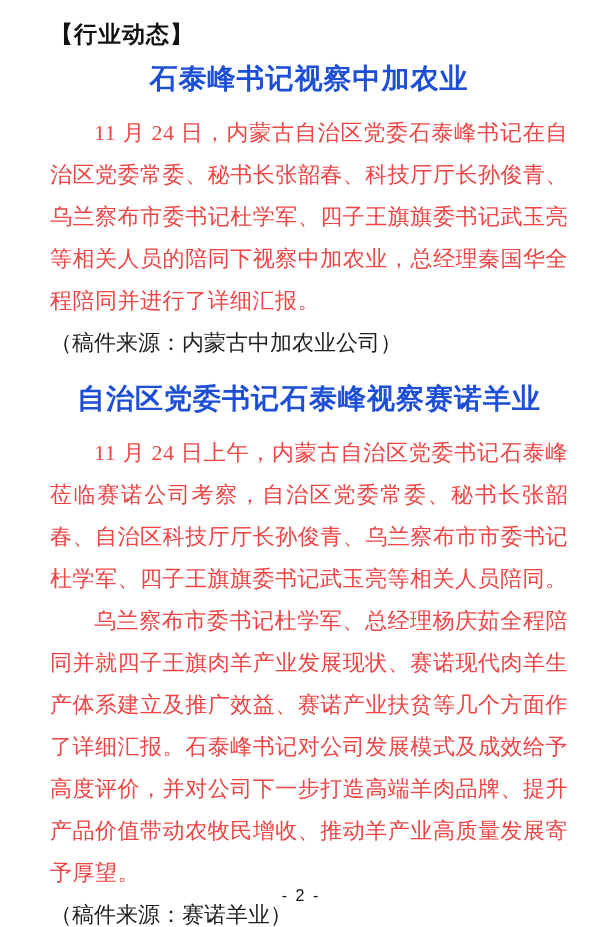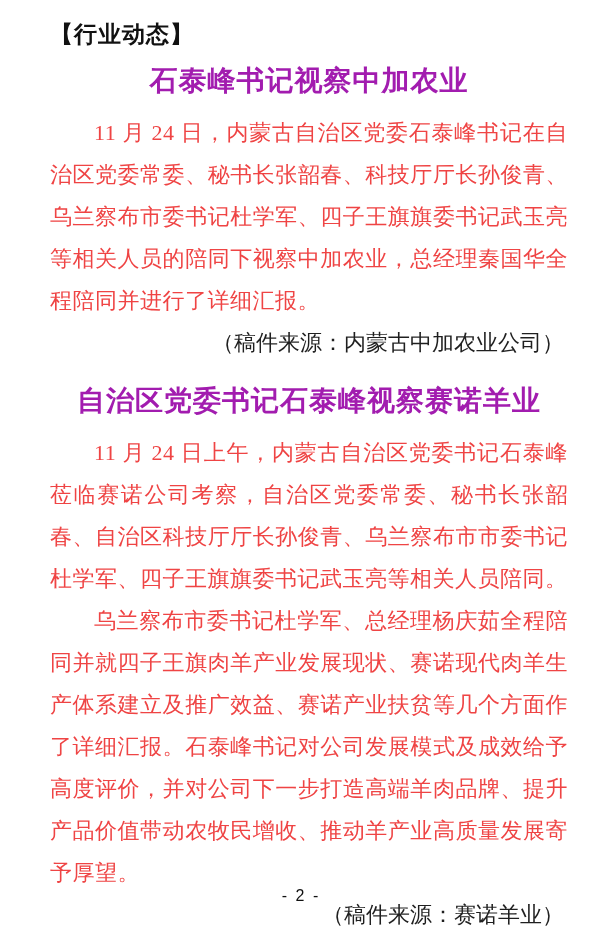--- a/index.html
+++ b/index.html
@@ -21,45 +21,44 @@
   }
   .section-tag {
     font-family: "Liberation Sans", "DejaVu Sans", sans-serif;
     font-weight: 700;
     font-size: 23px;
     line-height: 28px;
     letter-spacing: 1px;
     color: #111111;
   }
   .article-title {
-    font-family: Liberation Serif, serif;
+    font-family: Liberation Mono, monospace;
     font-weight: 700;
     font-size: 28px;
     line-height: 42px;
     letter-spacing: 1px;
     text-align: center;
-    color: #a21caf;
+    color: #1d4ed8;
     margin: 12px 0 10px 0;
   }
   .article-title.second {
     margin-top: 16px;
   }
   .body-para {
     font-size: 22px;
     line-height: 42px;
     text-align: justify;
     text-indent: 2em;
     margin: 0;
     color: #ef4444;
     letter-spacing: 0.5px;
   }
   .source-line {
     font-size: 22px;
     line-height: 42px;
-    text-align: right;
     margin: 0;
     color: #1f1f1f;
     padding-right: 4px;
   }
   .page-footer {
     position: absolute;
     left: 0;
     right: 0;
     bottom: 22px;
     text-align: center;

